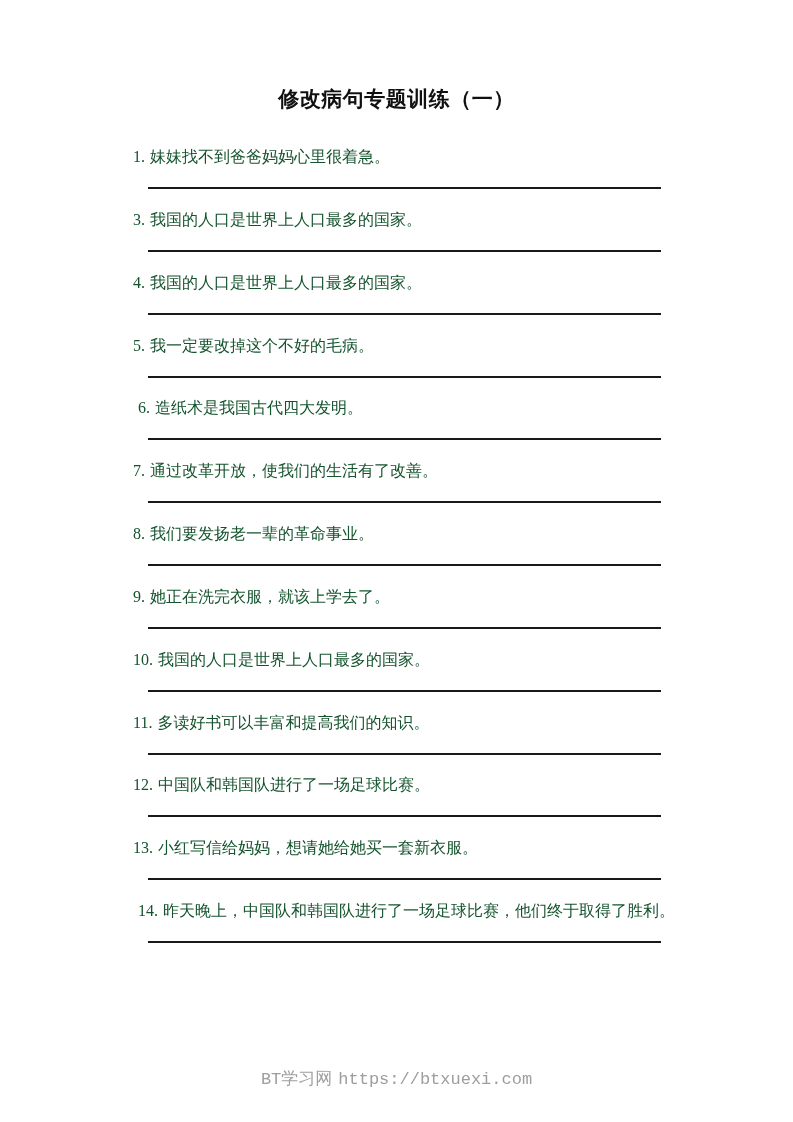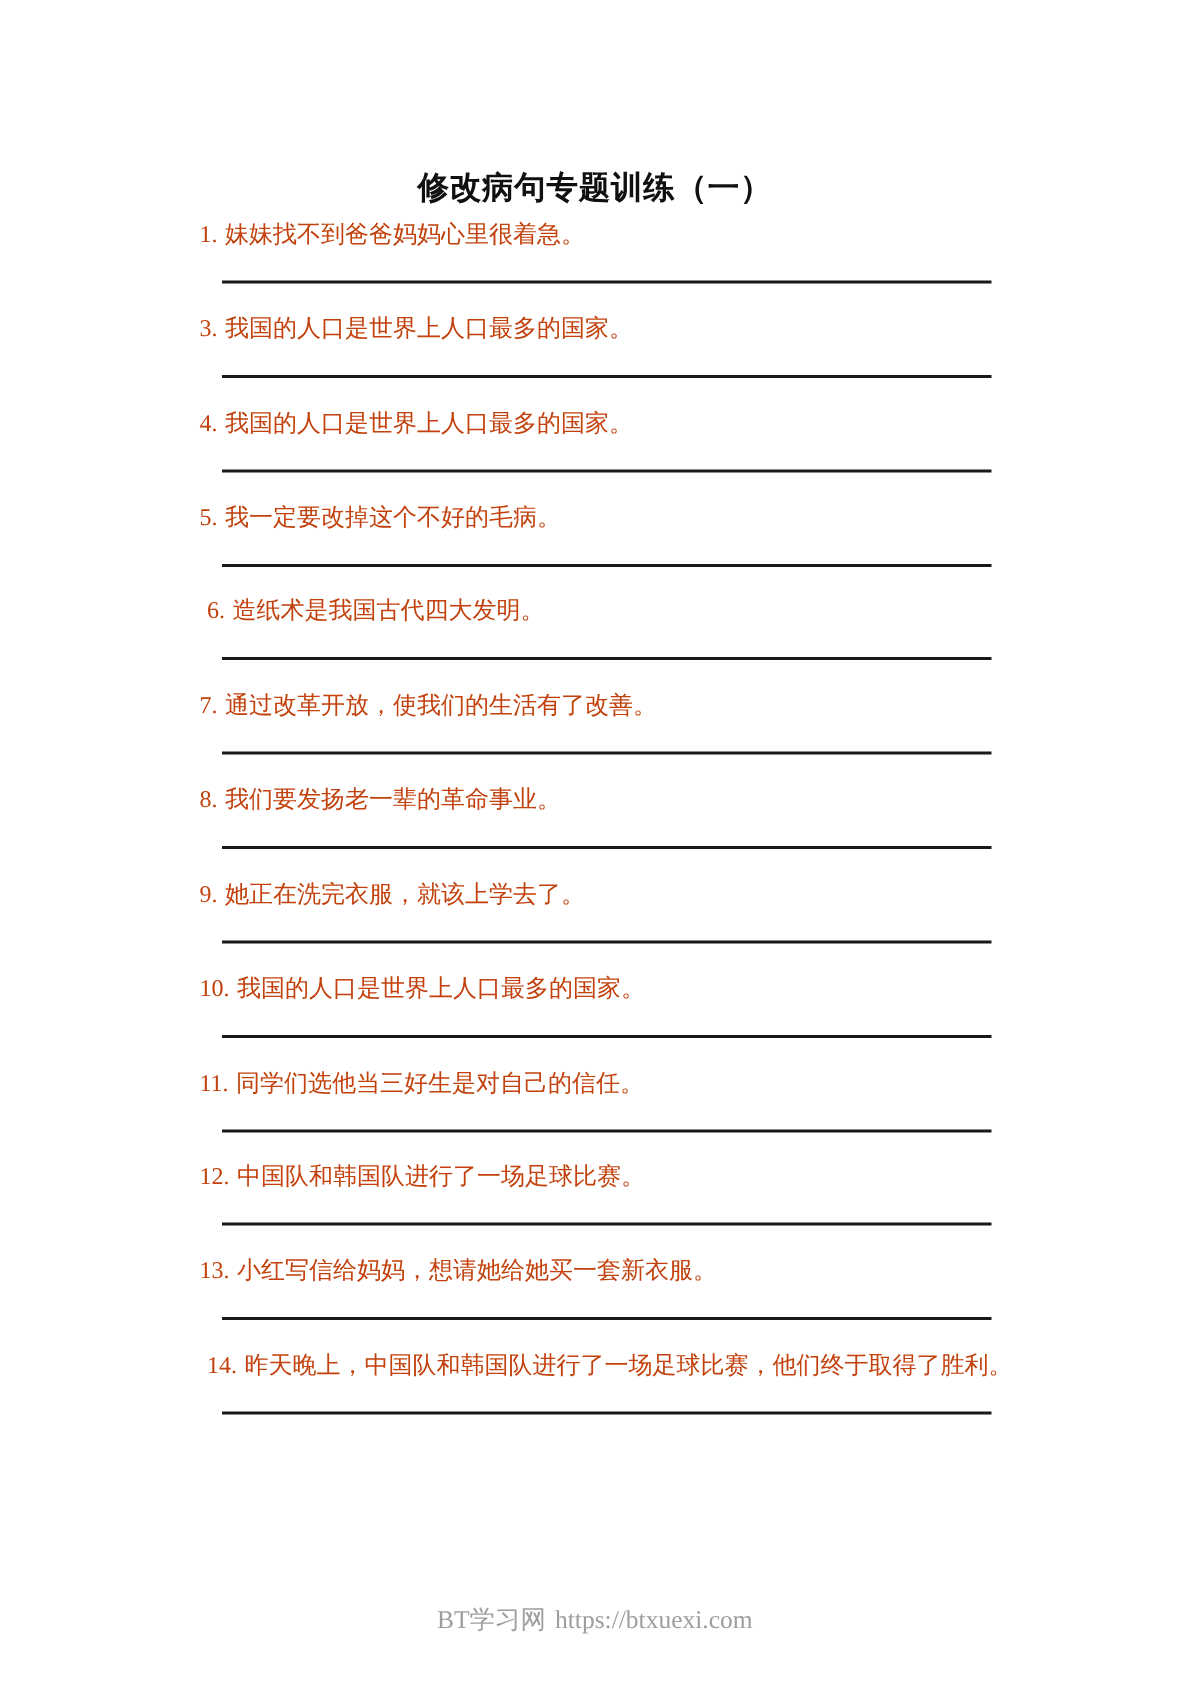--- a/index.html
+++ b/index.html
@@ -6,21 +6,21 @@
   .page {
     position: relative;
     width: 793px;
     height: 1122px;
     background: #ffffff;
     overflow: hidden;
     font-family: "Liberation Serif", "DejaVu Serif", serif;
   }
   .title {
     margin: 0;
-    padding-top: 114px;
+    padding-top: 87px;
     text-align: center;
     font-size: 21px;
     line-height: 24px;
     font-weight: 700;
     letter-spacing: 0.5px;
     color: #101010;
     font-family: "Liberation Sans", "DejaVu Sans", sans-serif;
   }
   .items {
     position: absolute;
@@ -28,21 +28,21 @@
     top: 146px;
     width: 528px;
   }
   .item {
     position: relative;
     height: 62.85px;
   }
   .sentence {
     font-size: 16px;
     line-height: 22px;
-    color: #c2410c;
+    color: #14532d;
     white-space: nowrap;
   }
   .item.indent .sentence { padding-left: 5px; }
   .num { margin-right: 5px; }
   .answer-line {
     position: absolute;
     left: 15px;
     right: 0;
     top: 41px;
     height: 0;
@@ -50,21 +50,21 @@
   }
   .footer {
     position: absolute;
     left: 0;
     right: 0;
     top: 1069px;
     text-align: center;
     font-size: 17px;
     line-height: 22px;
     color: #9e9e9e;
-    font-family: Liberation Serif, serif;
+    font-family: Liberation Mono, monospace;
   }
   .footer span { margin: 0 3px; }
 </style>
 </head>
 <body>
 
 <div class="page">
   <h1 class="title">修改病句专题训练（一）</h1>
 
   <div class="items" id="items">
@@ -127,21 +127,21 @@
 
   <div class="item">
     <div class="sentence">
       <span class="num">10.</span><span class="txt">我国的人口是世界上人口最多的国家。</span>
     </div>
     <div class="answer-line"></div>
   </div>
 
   <div class="item">
     <div class="sentence">
-      <span class="num">11.</span><span class="txt">同学们选他当三好生是对自己的信任。</span>
+      <span class="num">11.</span><span class="txt">多读好书可以丰富和提高我们的知识。</span>
     </div>
     <div class="answer-line"></div>
   </div>
 
   <div class="item">
     <div class="sentence">
       <span class="num">12.</span><span class="txt">中国队和韩国队进行了一场足球比赛。</span>
     </div>
     <div class="answer-line"></div>
   </div>

